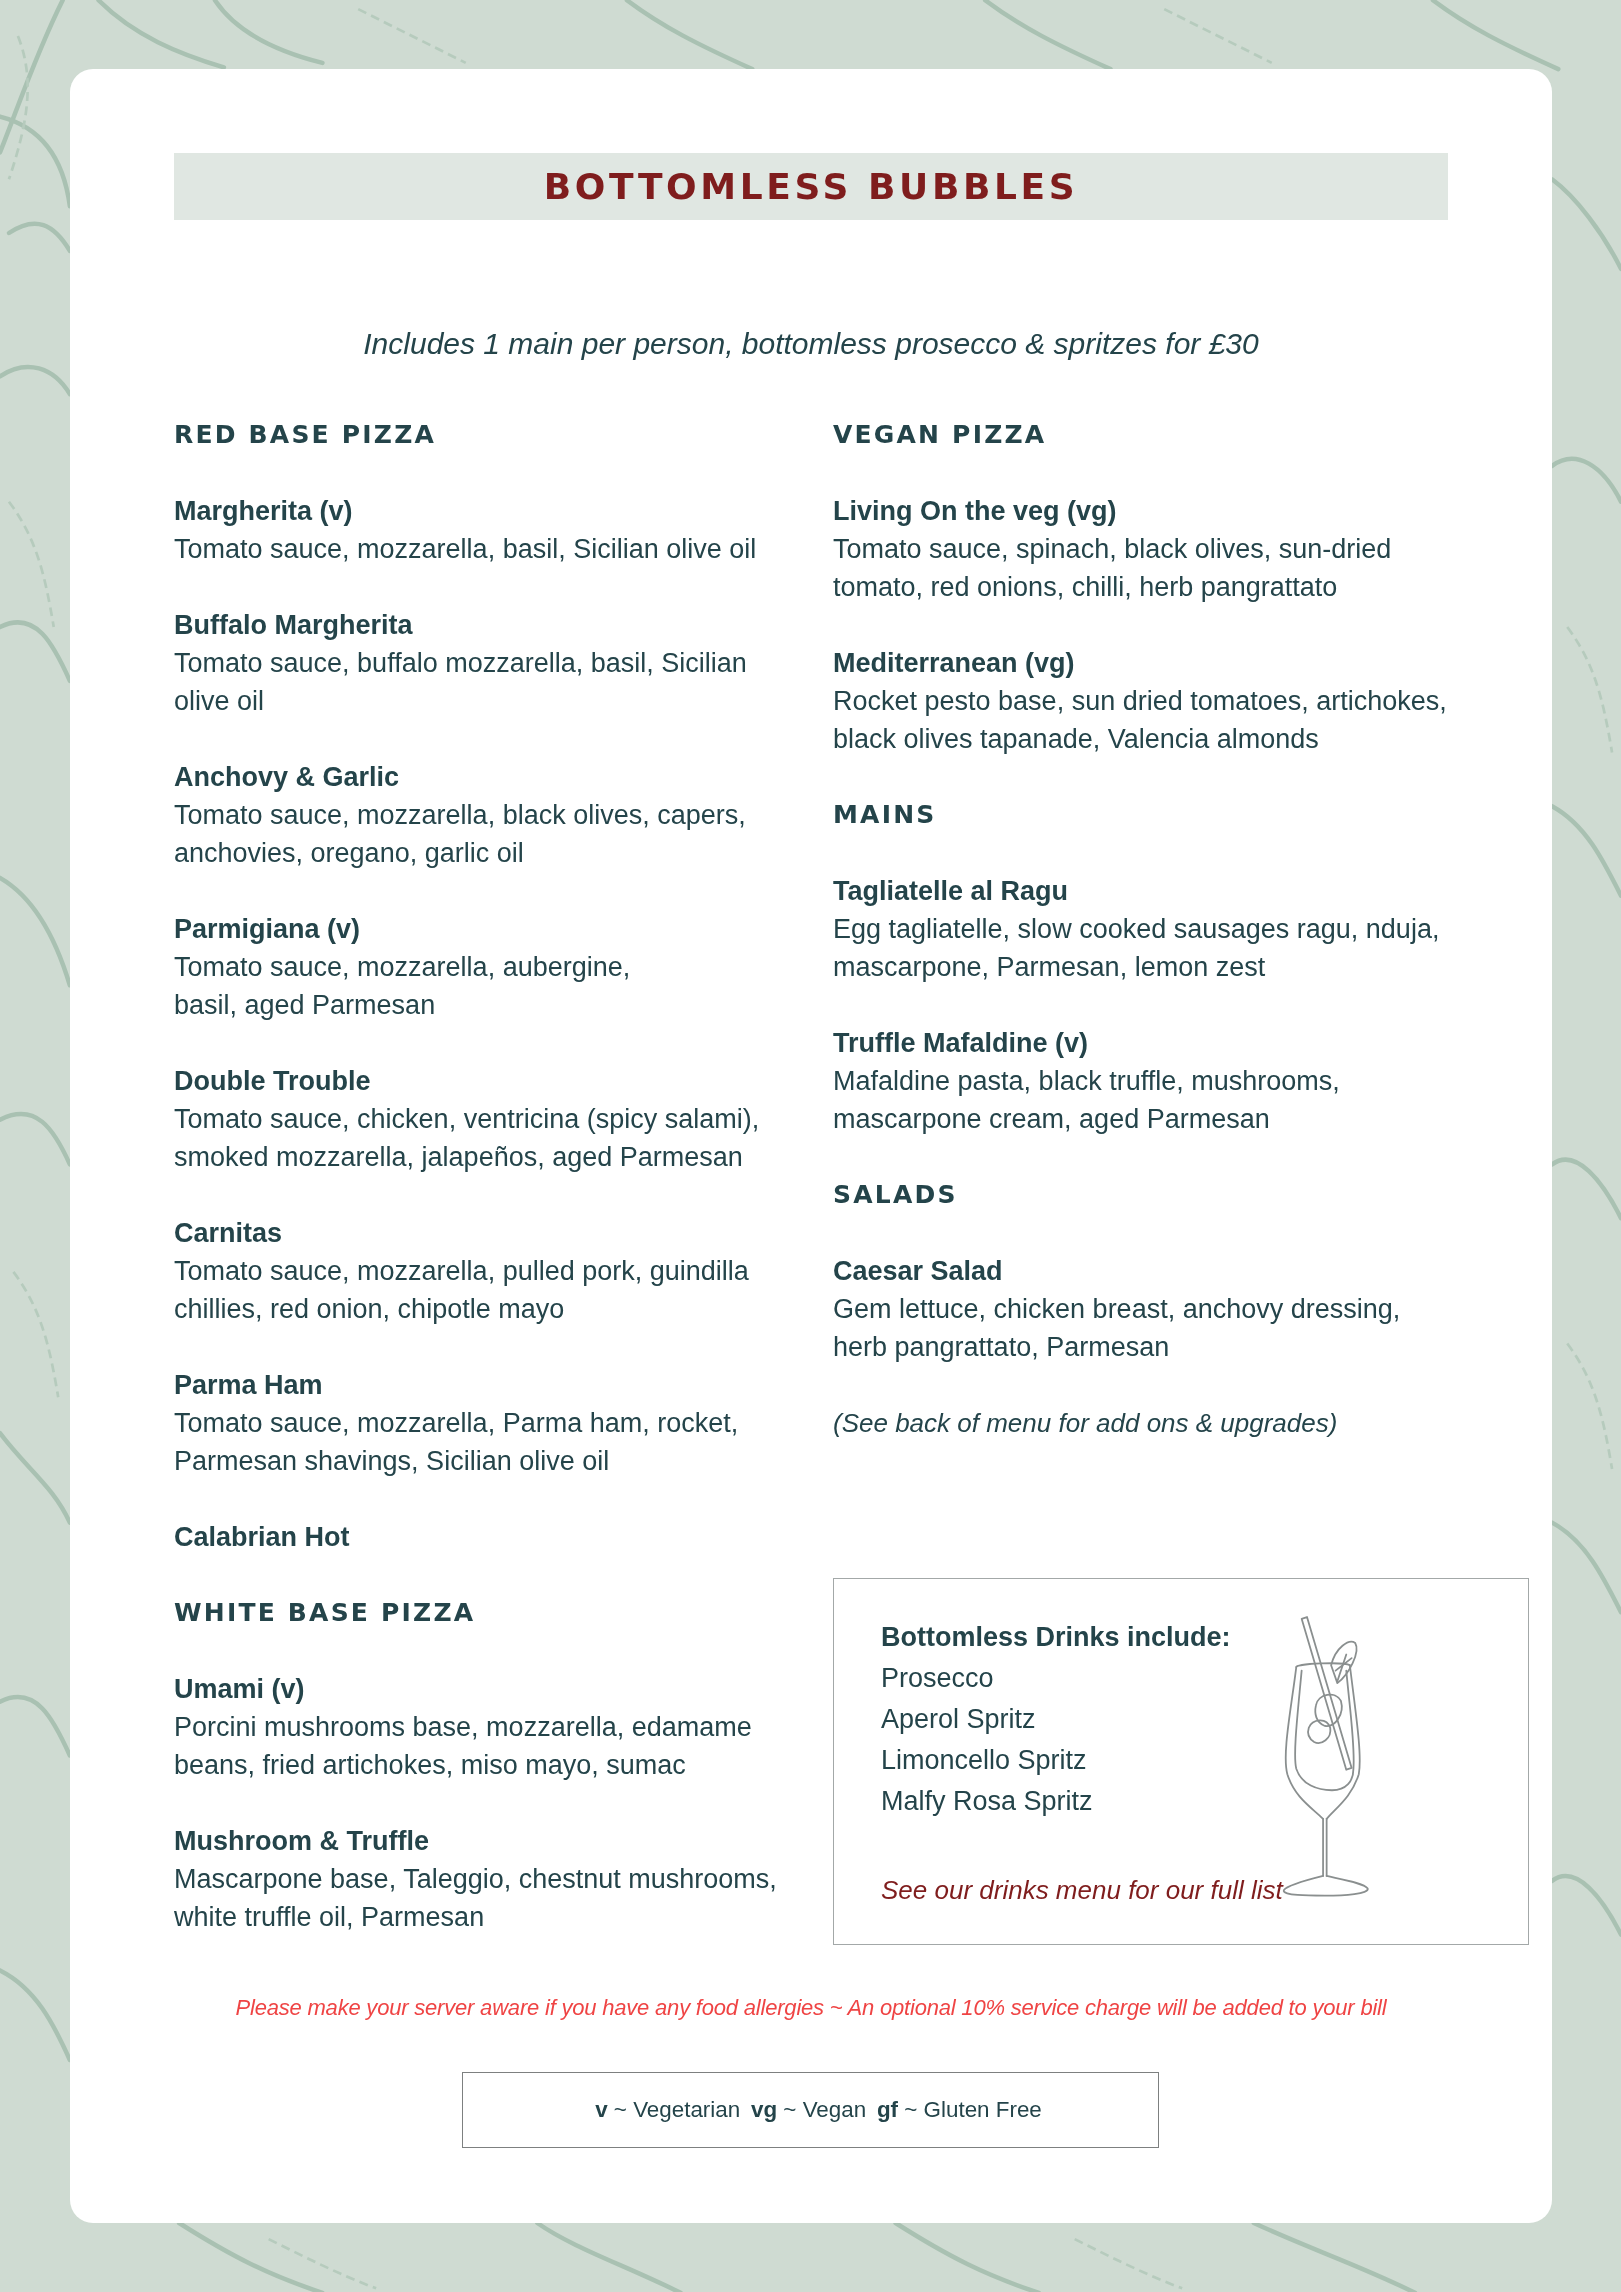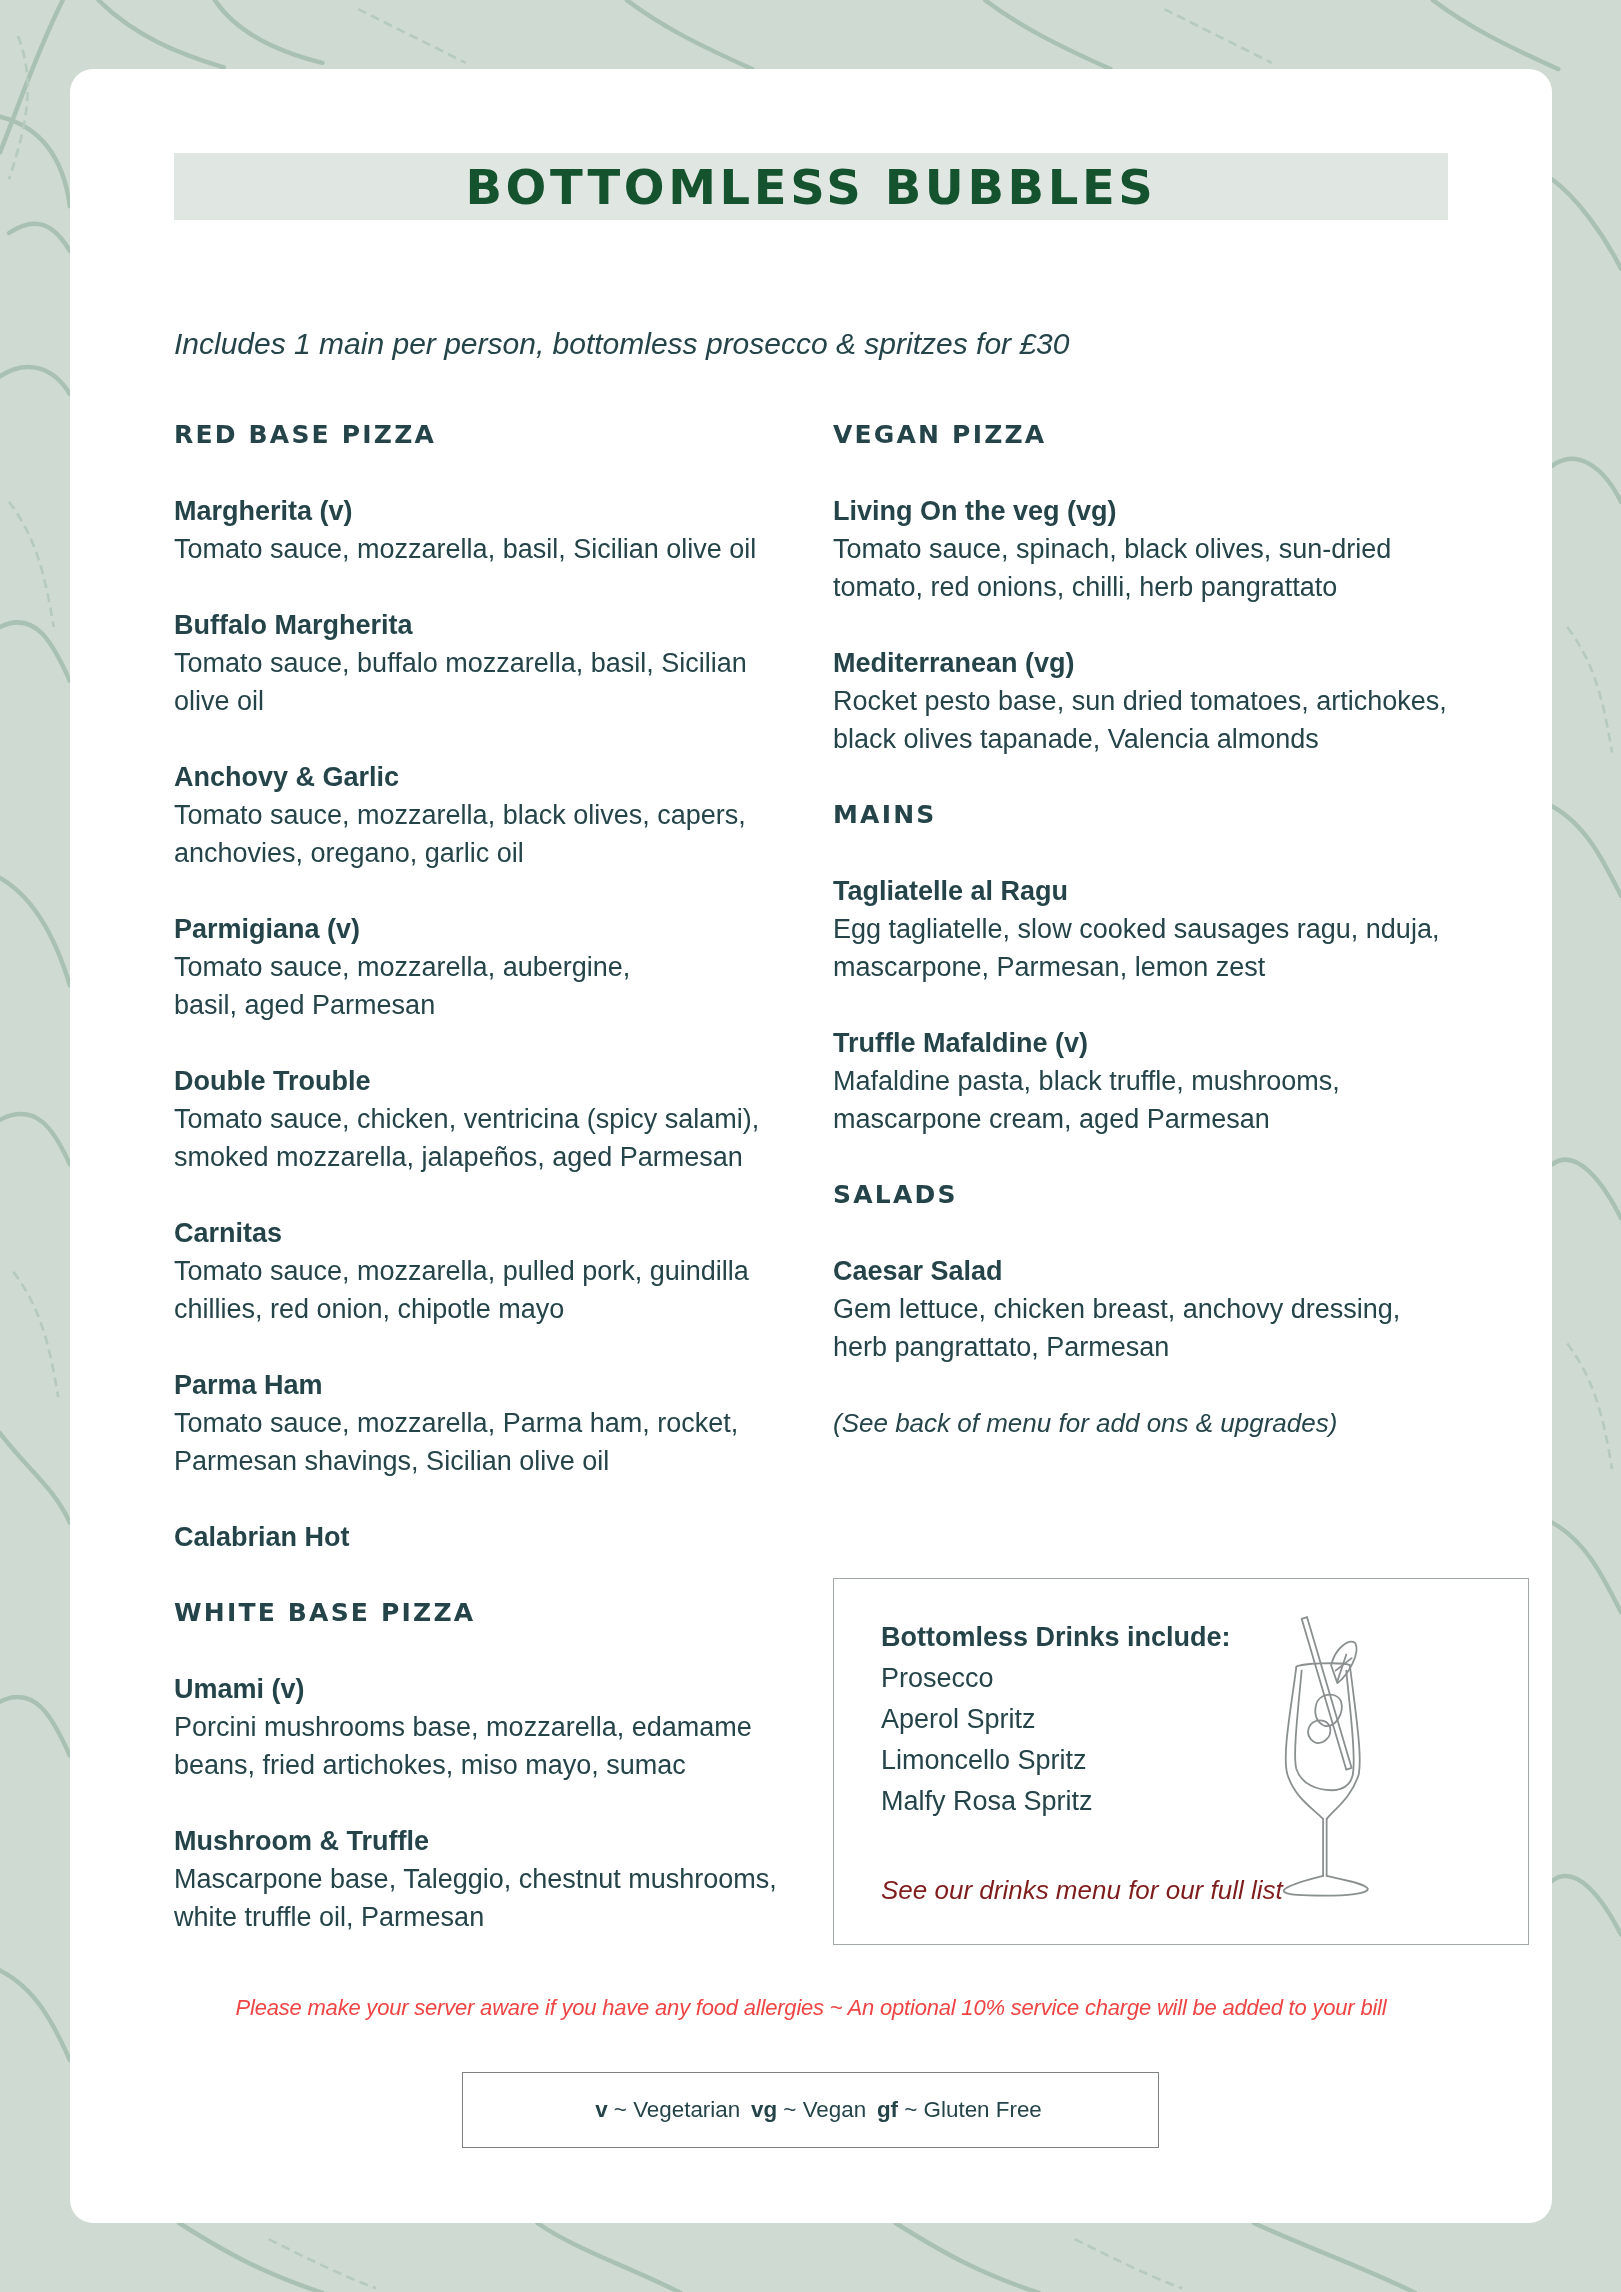--- a/index.html
+++ b/index.html
@@ -21,29 +21,30 @@
   .band {
     position: absolute;
     left: 104px; top: 84px;
     width: 1274px; height: 67px;
     background: #e0e7e2;
     display: flex; align-items: center; justify-content: center;
   }
   .title {
     font-family: "DejaVu Sans", sans-serif;
     font-weight: bold;
-    font-size: 48px;
+    font-size: 36px;
     letter-spacing: 3.6px;
-    color: #14532d;
+    color: #7f1d1d;
     line-height: 1;
   }
   .subtitle {
     position: absolute;
     left: 104px; top: 256px;
     width: 1274px;
+    text-align: center;
     font-style: italic;
     font-size: 30px;
     color: #24444a;
     line-height: 38px;
   }
   .col {
     position: absolute;
     top: 347px;
     width: 627px;
     font-size: 27px;

